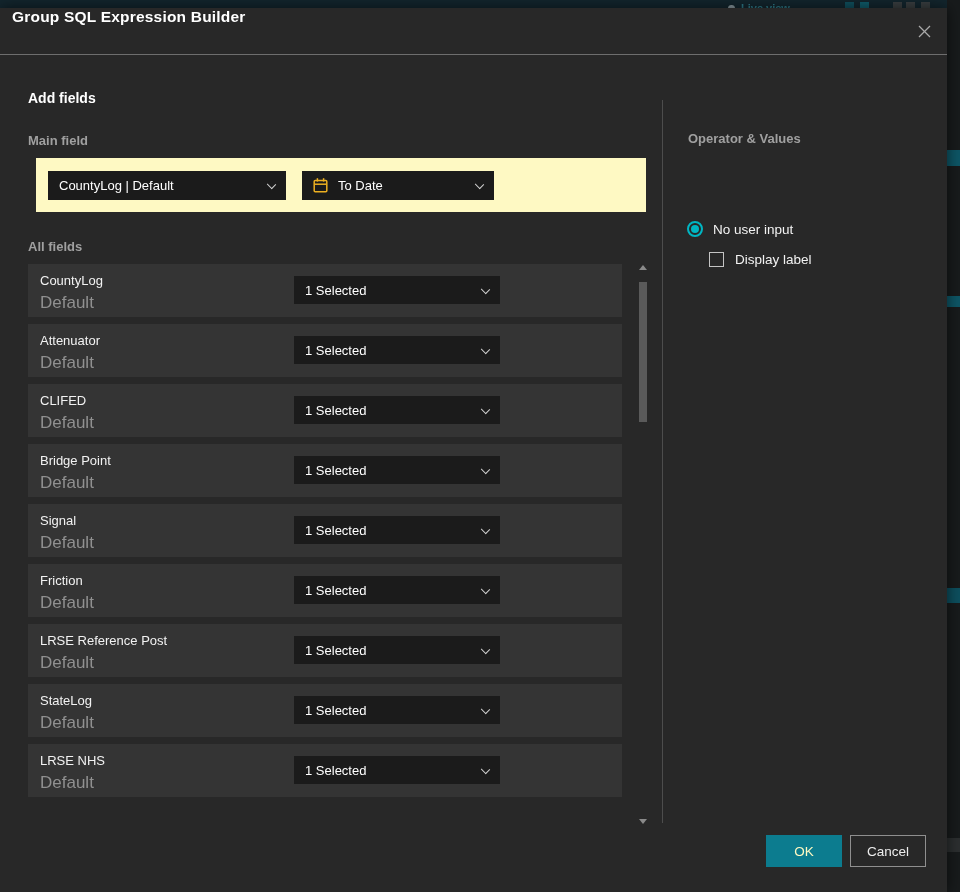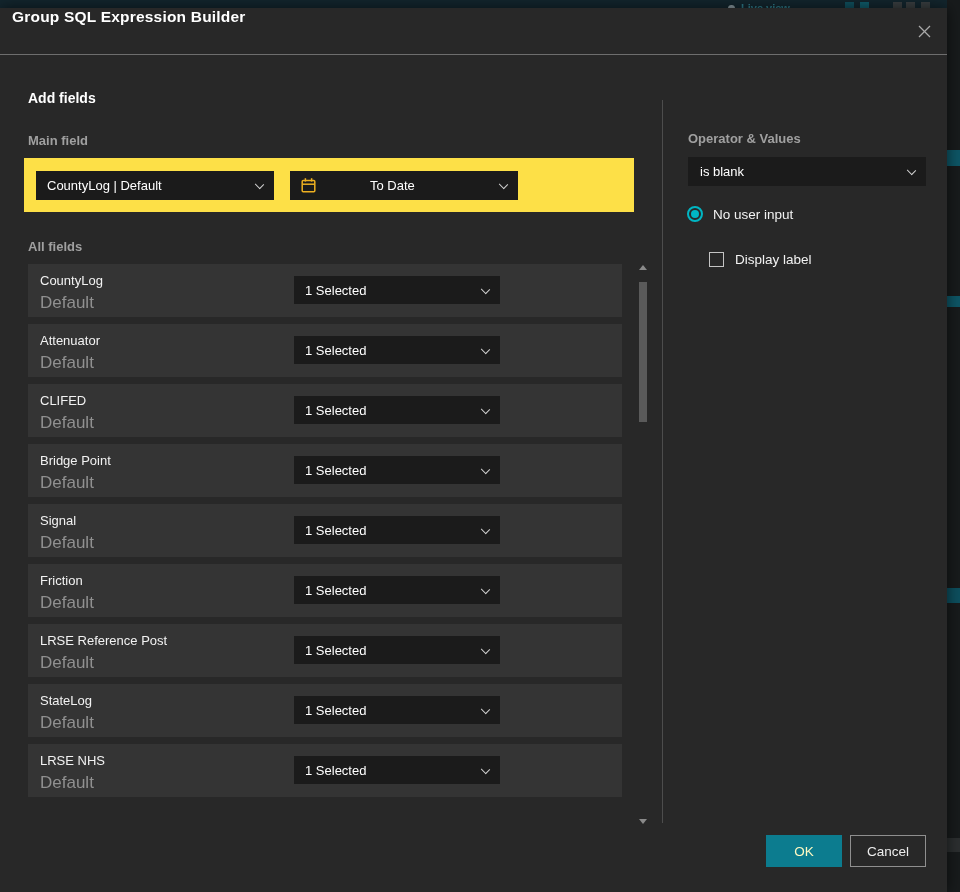--- a/index.html
+++ b/index.html
@@ -64,25 +64,25 @@
     display:flex; align-items:center; cursor:pointer;
   }
   .select .val { font-size:13px; color:#fff; white-space:nowrap; }
   .chevron {
     position:absolute; right:11px; top:10px; width:7px; height:7px;
     border-right:1.4px solid #d2d2d2; border-bottom:1.4px solid #d2d2d2;
     transform:rotate(45deg) scale(1,.9);
   }
 
   .main-panel {
-    position:absolute; left:24px; top:150px; width:610px; height:54px;
-    background:#fde047;
+    position:absolute; left:36px; top:150px; width:610px; height:54px;
+    background:#fef9c3;
   }
   .sel-main-field { left:12px; top:13px; width:238px; padding-left:11px; }
-  .sel-main-type  { left:266px; top:13px; width:228px; padding-left:10px;gap:44px; }
+  .sel-main-type  { left:266px; top:13px; width:192px; padding-left:10px; }
   .cal-icon { width:17px; height:17px; margin-right:9px; flex:0 0 auto; }
 
   
   .rows { position:absolute; left:28px; top:256px; width:594px; }
   .field-row {
     position:relative; width:594px; height:53px; background:#343434;
     margin-bottom:7px;
   }
   .field-row .fname { position:absolute; left:12px; top:9px;  font-size:13px; color:#f2f2f2; }
   .field-row .fsub  { position:absolute; left:12px; top:29px; font-size:17px; color:#909090; }
@@ -96,21 +96,21 @@
   }
   .sb-arrow-up { top:0; } .sb-arrow-down { bottom:0; }
   .tri-up   { width:0; height:0; border-left:4px solid transparent; border-right:4px solid transparent; border-bottom:5px solid #8a8a8a; }
   .tri-down { width:0; height:0; border-left:4px solid transparent; border-right:4px solid transparent; border-top:5px solid #8a8a8a; }
   .sb-thumb { position:absolute; left:1px; top:20px; width:8px; height:140px; background:#5a5a5a; cursor:grab; }
 
   .v-divider { position:absolute; left:662px; top:92px; width:1px; height:723px; background:#4d4d4d; }
 
   
   .sel-operator { left:688px; top:149px; width:238px; padding-left:12px; }
-  .radio-row { position:absolute; left:687px; top:198px; display:flex; align-items:center; cursor:pointer; }
+  .radio-row { position:absolute; left:687px; top:213px; display:flex; align-items:center; cursor:pointer; }
   .radio {
     width:16px; height:16px; border-radius:50%; border:2px solid #00b6c3;
     display:flex; align-items:center; justify-content:center; background:transparent;
   }
   .radio .dot { width:8px; height:8px; border-radius:50%; background:#00b6c3; }
   .radio-row .rlabel { margin-left:10px; font-size:13.5px; color:#f2f2f2; }
   .checkbox-row { position:absolute; left:709px; top:244px; display:flex; align-items:center; cursor:pointer; }
   .checkbox { width:15px; height:15px; border:1.5px solid #c4c4c4; background:transparent; }
   .checkbox-row .clabel { margin-left:11px; font-size:13.5px; color:#f2f2f2; }
 
@@ -259,24 +259,20 @@
       </div>
     <div class="sb-thumb"></div>
     <div class="sb-arrow-down">
         <div class="tri-down"></div>
       </div>
   </div>
 
   <div class="v-divider"></div>
 
   <div class="sub-label lbl-operator">Operator &amp; Values</div>
-  <div class="select sel-operator">
-    <span class="val">is blank</span>
-    <span class="chevron"></span>
-  </div>
 
   <div class="radio-row">
     <span class="radio">
         <span class="dot"></span>
       </span>
     <span class="rlabel">No user input</span>
   </div>
 
   <div class="checkbox-row">
     <span class="checkbox"></span>

